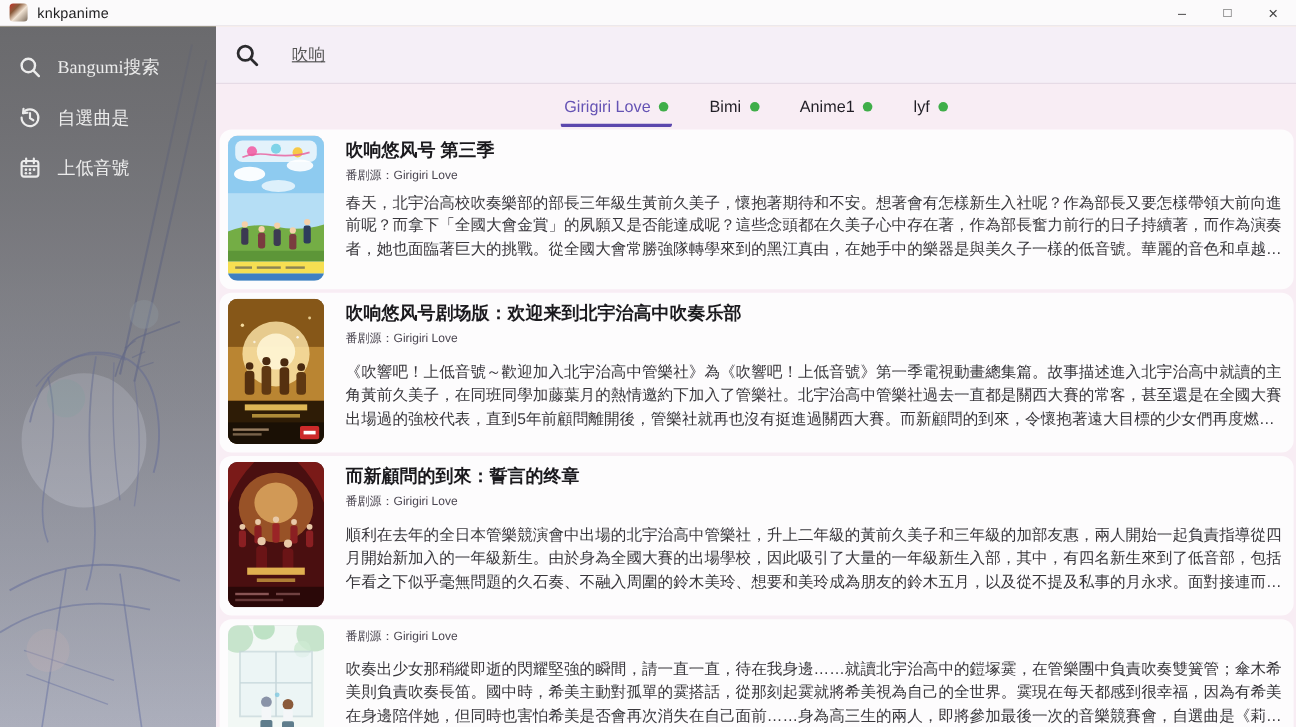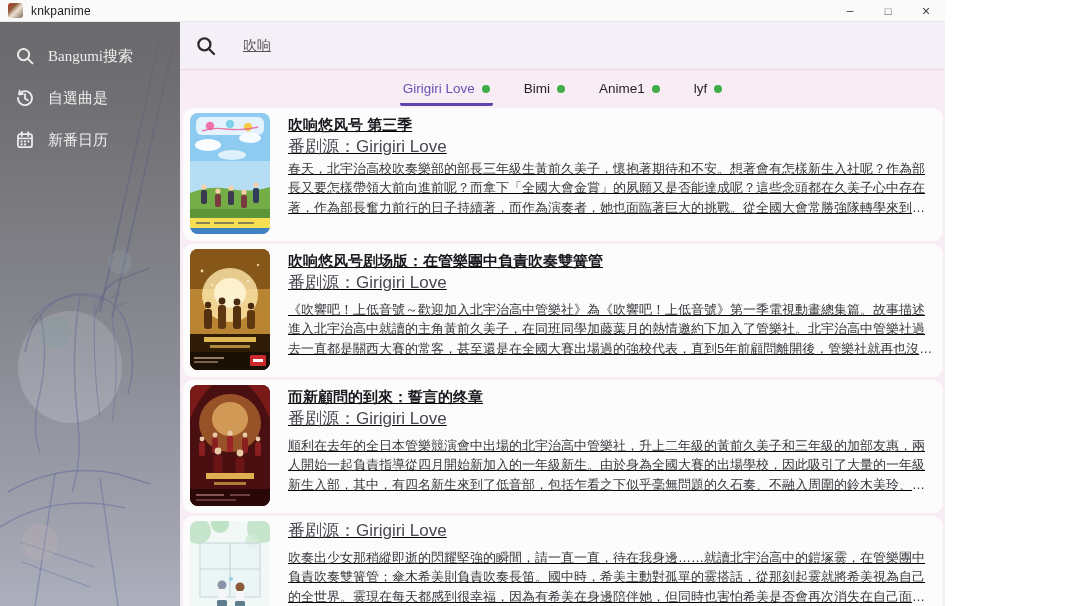--- a/index.html
+++ b/index.html
@@ -1,18 +1,18 @@
 <!DOCTYPE html>
 <html><head>
 <meta charset="utf-8">
 <style>
   * { margin:0; padding:0; box-sizing:border-box; }
   html,body { width:1080px; height:606px; overflow:hidden; }
   body { font-family:"Liberation Sans", sans-serif; }
-  .window { position:relative; width:945px; height:606px; background:#fde047; overflow:hidden; }
+  .window { position:relative; width:1080px; height:606px; background:#fde047; overflow:hidden; }
 
   
   .titlebar { height:22px; background:#fbfafb; border-bottom:1px solid #e8e4e8; display:flex; align-items:center; padding-left:7px; }
   .app-icon { width:15px; height:15px; border-radius:3px; margin:0 8px 0 1px;
     background:linear-gradient(135deg,#c0392b 0%,#8a5a3a 30%,#f0e2d2 55%,#7a6a5a 100%); }
   .app-title { font-size:12px; color:#1d1d1f; letter-spacing:.2px; }
   .win-controls { margin-left:auto; display:flex; height:22px; }
   .win-btn { width:38px; height:22px; display:flex; align-items:center; justify-content:center;
     font-size:12px; color:#444; cursor:default; }
   .win-btn.max { font-size:11px; }
@@ -43,28 +43,28 @@
   .search-input { border:none; outline:none; background:transparent; font-size:14px; color:#555;
     width:500px; font-family:"Liberation Sans", sans-serif;text-decoration:underline; }
 
   .tabs-row { height:36px; display:flex; justify-content:center; align-items:flex-end; gap:28px; flex-shrink:0; }
   .tab { display:flex; align-items:center; gap:7px; font-size:13.5px; color:#211f26;
     padding:6px 3px 7px; border-bottom:3px solid transparent; border-radius:2px; cursor:pointer;text-align:right; }
   .tab.active { color:#6553b4; border-bottom-color:#5b47ad; }
   .tab-dot { width:8px; height:8px; border-radius:50%; background:#3fae49; }
 
   
-  .results { flex:1; padding:2px 2px 0 3px; display:flex; flex-direction:column; gap:3px; overflow:hidden;text-decoration:underline; }
+  .results { flex:1; padding:2px 2px 0 3px; display:flex; flex-direction:column; gap:3px; overflow:hidden; }
   .card { background:#fdfcfd; border-radius:10px; display:flex; gap:18px; padding:5px 10px 6px 7px;
     height:133px; flex-shrink:0; cursor:pointer; }
   .thumb { width:80px; height:121px; border-radius:8px; overflow:hidden; flex-shrink:0; background:#ddd; }
   .thumb svg { width:80px; height:121px; display:block; }
   .info { flex:1; min-width:0; padding-top:2px; }
   .r-title { font-size:15px; font-weight:700; color:#1a191d; margin:1px 0 4px; white-space:nowrap; overflow:hidden; }
-  .r-meta { font-size:17px; color:#4a4550; line-height:16px; }
+  .r-meta { font-size:10px; color:#4a4550; line-height:16px; }
   .r-desc { font-size:13px; color:#39373c; line-height:19.3px; margin-top:9px;
     display:-webkit-box; -webkit-line-clamp:3; -webkit-box-orient:vertical; overflow:hidden;
     text-overflow:ellipsis; }
   .card.has-history .r-desc { margin-top:4px; }
 </style>
 </head>
 <body>
 
 <div class="window">
 
@@ -128,21 +128,21 @@
                 <line x1="6.8" y1="2.2" x2="6.8" y2="6" stroke="currentColor" stroke-width="1.8" stroke-linecap="round"></line>
                 <line x1="13.2" y1="2.2" x2="13.2" y2="6" stroke="currentColor" stroke-width="1.8" stroke-linecap="round"></line>
                 <line x1="3" y1="8.4" x2="17" y2="8.4" stroke="currentColor" stroke-width="1.5"></line>
                 <circle cx="6.6" cy="11.4" r="1.1" fill="currentColor"></circle>
                 <circle cx="10" cy="11.4" r="1.1" fill="currentColor"></circle>
                 <circle cx="13.4" cy="11.4" r="1.1" fill="currentColor"></circle>
                 <circle cx="6.6" cy="14.4" r="1.1" fill="currentColor"></circle>
                 <circle cx="10" cy="14.4" r="1.1" fill="currentColor"></circle>
               </svg>
           </span>
-          <span>新番日历</span>
+          <span>上低音號</span>
         </div>
       </div>
     </div>
 
     <div class="content">
 
       <div class="search-row">
         <span class="search-icon">
           <svg viewBox="0 0 20 20">
               <circle cx="8.4" cy="8.4" r="6" stroke="currentColor" stroke-width="2.3" fill="none"></circle>
@@ -240,21 +240,21 @@
               <rect x="14" y="88" width="52" height="5" fill="#e8c05a" opacity="0.95"></rect>
               <rect x="20" y="96" width="40" height="3" fill="#d8b04a" opacity="0.75"></rect>
               <rect y="103" width="80" height="18" fill="#1a1005"></rect>
               <rect x="4" y="108" width="30" height="2" fill="#b89a78" opacity="0.8"></rect>
                 <rect x="4" y="112" width="24" height="2" fill="#b89a78" opacity="0.6"></rect>
               <rect x="60" y="106" width="16" height="11" rx="1.5" fill="#cc2a2a"></rect>
               <rect x="63" y="110" width="10" height="3" fill="#fff"></rect>
             </svg>
           </div>
           <div class="info">
-            <div class="r-title">吹响悠风号剧场版：在管樂團中負責吹奏雙簧管</div>
+            <div class="r-title">吹响悠风号剧场版：欢迎来到北宇治高中吹奏乐部</div>
             <div class="r-meta">番剧源：Girigiri Love</div>
             <div class="r-desc">《吹響吧！上低音號～歡迎加入北宇治高中管樂社》為《吹響吧！上低音號》第一季電視動畫總集篇。故事描述進入北宇治高中就讀的主角黃前久美子，在同班同學加藤葉月的熱情邀約下加入了管樂社。北宇治高中管樂社過去一直都是關西大賽的常客，甚至還是在全國大賽出場過的強校代表，直到5年前顧問離開後，管樂社就再也沒有挺進過關西大賽。而新顧問的到來，令懷抱著遠大目標的少女們再度燃起鬥志，傾盡全力創造著青春的樂章。終於...</div>
           </div>
         </div>
 
         <div class="card">
           <div class="thumb">
             <svg viewBox="0 0 80 121">
               <rect width="80" height="121" fill="#4a0f10"></rect>
               <ellipse cx="40" cy="38" rx="31" ry="29" fill="#d98a3a" opacity="0.55"></ellipse>

